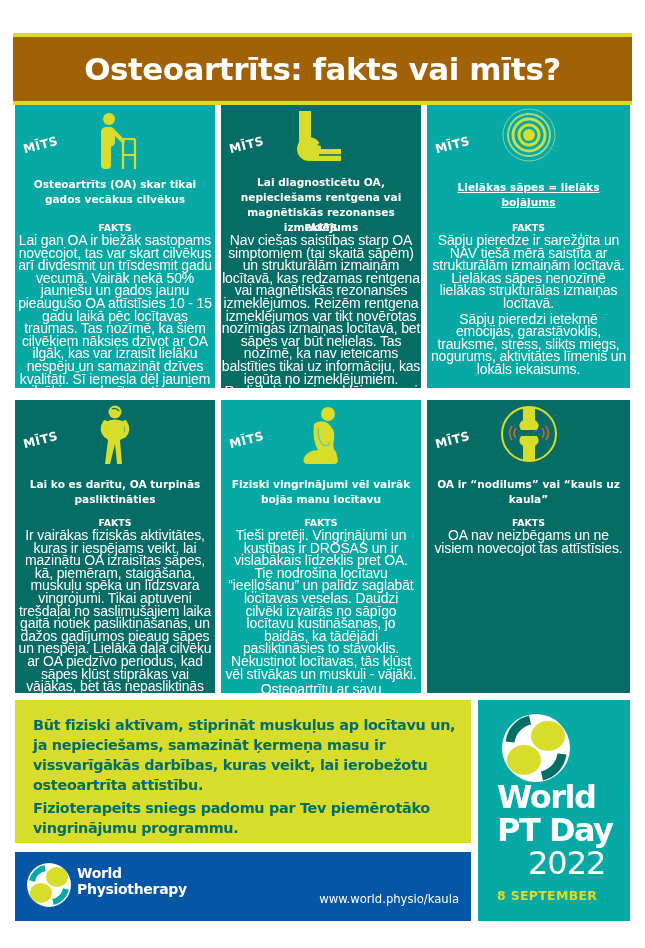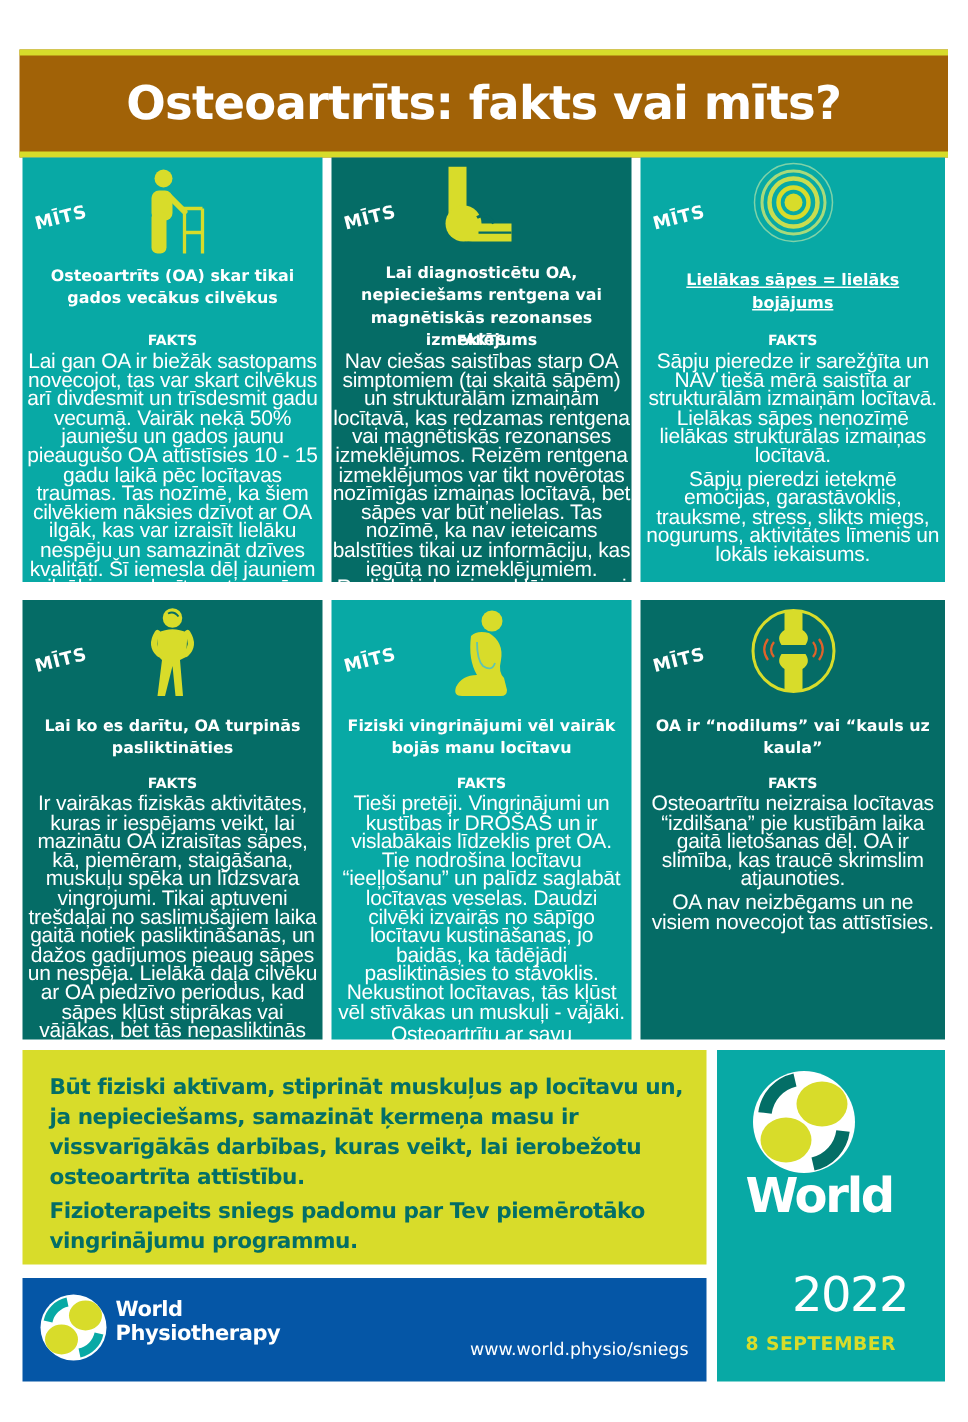--- a/index.html
+++ b/index.html
@@ -220,53 +220,53 @@
       <circle cx="30" cy="30" r="27" fill="none" stroke="#d8dc2a" stroke-width="2"></circle>
       <path d="M24 4 L36 4 L36 16 Q42 20 38 26 L22 26 Q18 20 24 16 Z" fill="#d8dc2a"></path>
       <path d="M22 32 L38 32 Q42 38 36 42 L36 56 L24 56 L24 42 Q18 38 22 32 Z" fill="#d8dc2a"></path>
       <path d="M17 24 Q13 29 17 34 M13 22 Q8 29 13 36" stroke="#e0622a" stroke-width="1.5" fill="none"></path>
       <path d="M43 24 Q47 29 43 34 M47 22 Q52 29 47 36" stroke="#e0622a" stroke-width="1.5" fill="none"></path>
     </svg>
   </div>
   <div class="myth-title" style="top:77px;">OA ir “nodilums” vai “kauls uz kaula”</div>
   <div class="fact-label" style="top:117px;">FAKTS</div>
   <div class="fact-body" style="top:129px;">
-    <p>Osteoartrītu neizraisa locītavas “izdilšana” pie kustībām laika gaitā lietošanas dēļ. OA ir slimība, kas traucē skrimslim atjaunoties.</p>
     <p>OA nav neizbēgams un ne visiem novecojot tas attīstīsies.</p>
   </div>
 </div>
 
 <div class="tip-box">
   <p>Būt fiziski aktīvam, stiprināt muskuļus ap locītavu un, ja nepieciešams, samazināt ķermeņa masu ir vissvarīgākās darbības, kuras veikt, lai ierobežotu osteoartrīta attīstību.</p>
   <p>Fizioterapeits sniegs padomu par Tev piemērotāko vingrinājumu programmu.</p>
 </div>
 
 <div class="pt-day">
   <div class="ptd-logo">
     <svg width="72" height="72" viewBox="0 0 72 72">
       <circle cx="36" cy="36" r="34" fill="#ffffff"></circle>
       <path d="M10 30 A26 26 0 0 1 30 8" stroke="#036e66" stroke-width="9" fill="none"></path>
       <path d="M62 42 A26 26 0 0 1 42 64" stroke="#036e66" stroke-width="9" fill="none"></path>
       <ellipse cx="48" cy="24" rx="17" ry="15" fill="#d8dc2a"></ellipse>
       <ellipse cx="24" cy="48" rx="17" ry="15" fill="#d8dc2a"></ellipse>
     </svg>
   </div>
   <div class="ptd-world">World</div>
+  <div class="ptd-ptday">PT Day</div>
   <div class="ptd-year">2022</div>
   <div class="ptd-date">8 SEPTEMBER</div>
 </div>
 
 <div class="footer">
   <div class="wp-logo">
     <svg width="46" height="46" viewBox="0 0 46 46">
       <circle cx="23" cy="23" r="22" fill="#ffffff"></circle>
       <path d="M6 19 A17 17 0 0 1 19 6" stroke="#08a9a5" stroke-width="6" fill="none"></path>
       <path d="M40 27 A17 17 0 0 1 27 40" stroke="#08a9a5" stroke-width="6" fill="none"></path>
       <ellipse cx="31" cy="15" rx="11" ry="10" fill="#d8dc2a"></ellipse>
       <ellipse cx="15" cy="31" rx="11" ry="10" fill="#d8dc2a"></ellipse>
     </svg>
   </div>
   <div class="wp-name">
     <div>World</div>
     <div>Physiotherapy</div>
   </div>
-  <div class="wp-url">www.world.physio/sniegs</div>
+  <div class="wp-url">www.world.physio/kaula</div>
 </div>
 
 </body></html>

